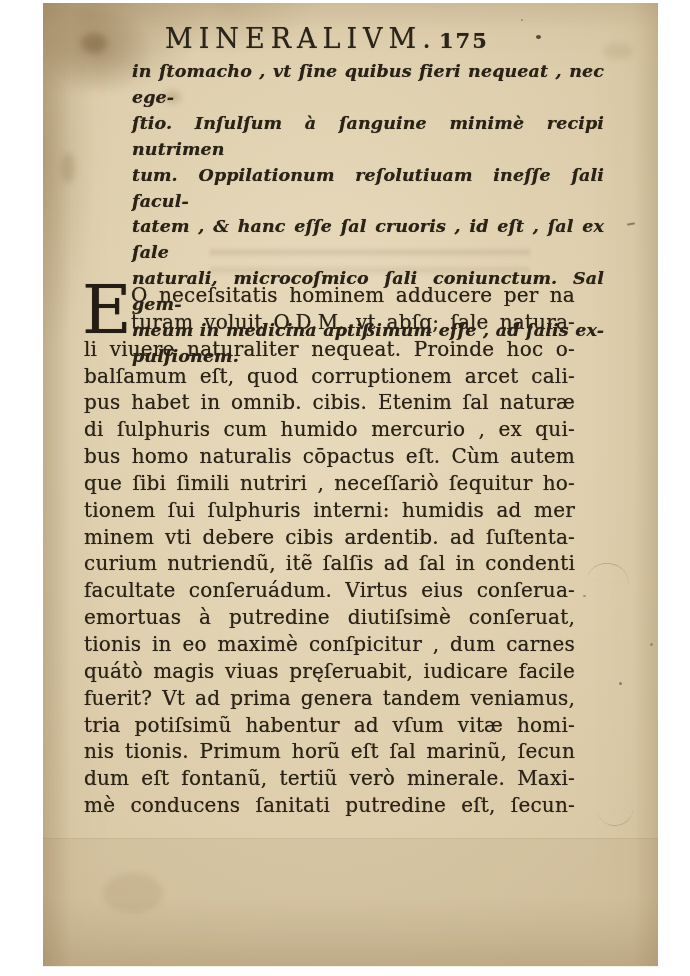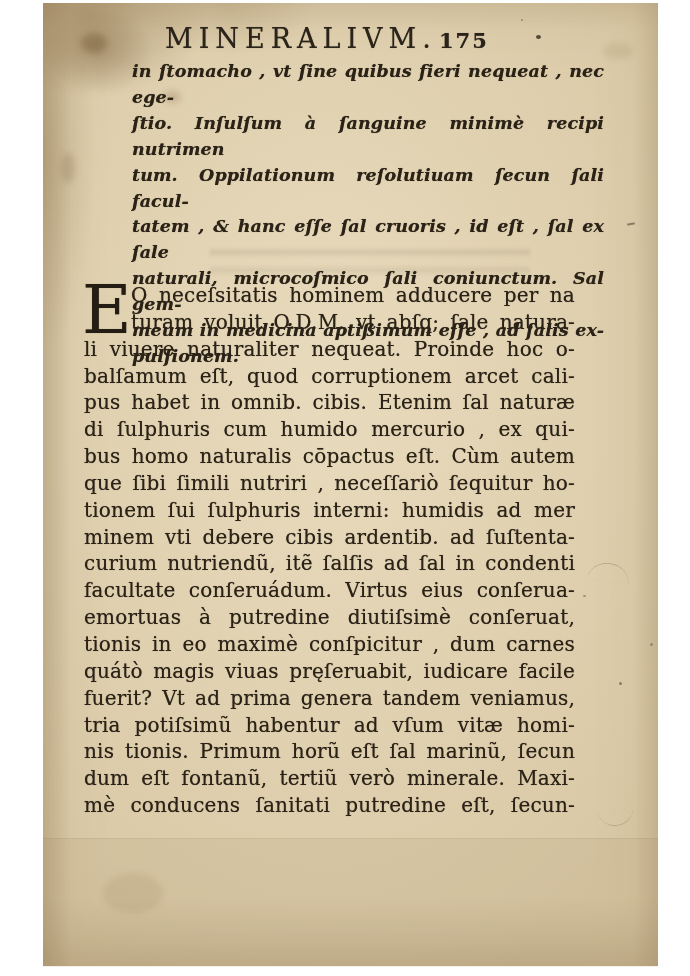--- a/index.html
+++ b/index.html
@@ -123,21 +123,21 @@
     <div class="crease1"></div>
     <div class="crease2"></div>
 
     <div class="running-title text-ink">MINERALIVM.</div>
 
     <div class="page-number text-ink">175</div>
 
     <div class="intro text-ink">
         <div class="line">in ſtomacho , vt ſine quibus fieri nequeat , nec ege-</div>
         <div class="line">ſtio. Inſulſum à ſanguine minimè recipi nutrimen</div>
-        <div class="line">tum.  Oppilationum reſolutiuam ſecun ſali facul-</div>
+        <div class="line">tum.  Oppilationum reſolutiuam ineſſe ſali facul-</div>
         <div class="line">tatem , &amp; hanc eſſe ſal cruoris , id eſt , ſal ex ſale</div>
         <div class="line">naturali, microcoſmico ſali coniunctum. Sal gem-</div>
         <div class="line">meum in medicina aptißimum eſſe ,  ad ſalis ex-</div>
         <div class="line">pulſionem.</div>
       </div>
 
     <div class="main text-ink">
       <div class="drop-cap">E</div>
       <div class="line indent">O neceſsitatis hominem adducere per na</div>
       <div class="line indent">turam voluit O.D.M. vt abſq; ſale natura-</div>

